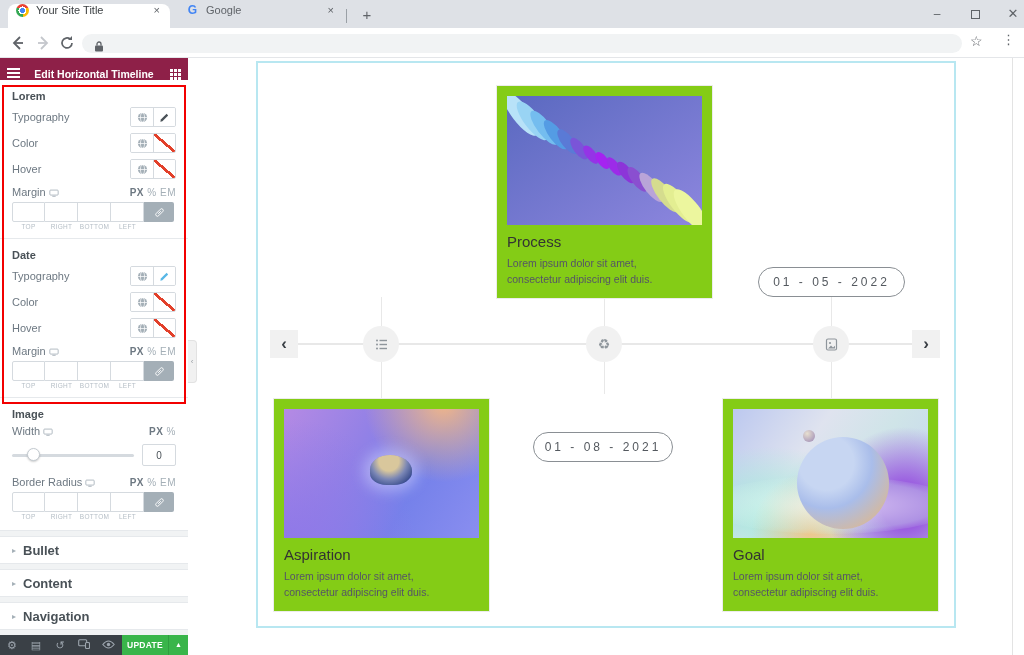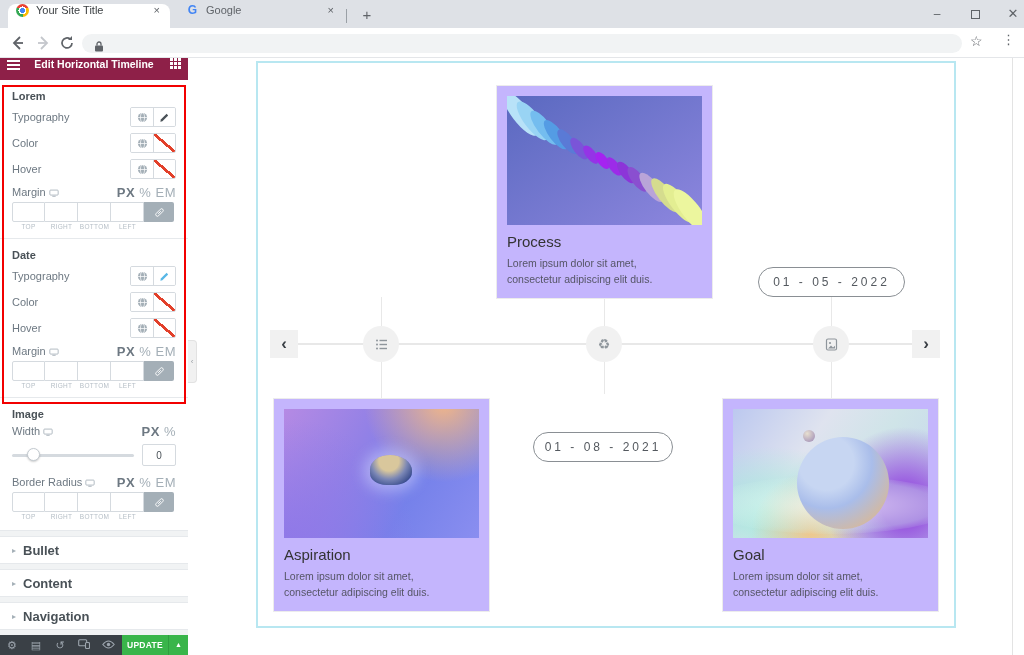--- a/index.html
+++ b/index.html
@@ -26,40 +26,40 @@
 
   .toolbar { position:absolute; left:0; top:28px; width:1024px; height:30px; background:#fff; border-bottom:1px solid #e4e6e9; }
   .navbtn { position:absolute; top:5px; width:20px; height:20px; }
   .addrbar { position:absolute; left:82px; top:6px; width:880px; height:19px; background:#f1f3f4; border-radius:10px; }
   .lock { position:absolute; left:12px; top:4px; }
   .star { position:absolute; left:970px; top:5px; font-size:14px; color:#5f6368; }
   .kebab { position:absolute; left:1002px; top:4px; font-size:13px; color:#5f6368; letter-spacing:0; }
 
   
   .panel { position:absolute; left:0; top:58px; width:188px; height:597px; background:#fff; }
-  .panel-header { position:absolute; left:0; top:0; width:188px; height:22px; background:#8e2048; display:flex; align-items:flex-start; color:#fff; }
+  .panel-header { position:absolute; left:0; top:0; width:188px; height:22px; background:#8e2048; display:flex; align-items:flex-end; color:#fff; }
   .ph-burger { width:26px; text-align:center; }
   .ph-burger span { display:block; width:13px; height:2px; background:#fff; margin:2px auto; }
   .ph-title { flex:1; text-align:center; font-size:10.5px; font-weight:bold; }
   .ph-grid { width:26px; display:grid; grid-template-columns:repeat(3,3px); gap:1px; justify-content:center; }
   .ph-grid i { width:3px; height:3px; background:#fff; }
 
   .panel-body { position:absolute; left:0; top:22px; width:188px; height:555px; background:#fff; font-size:11px; color:#6d7882; }
   .red-outline { position:absolute; left:2px; top:5px; width:184px; height:319px; border:2px solid #f20000; pointer-events:none; z-index:5; }
   .sect-title { font-weight:bold; color:#495157; font-size:11px; padding:10px 12px 2px; }
   .ctl-row { display:flex; align-items:center; justify-content:space-between; padding:5px 12px; height:26px; }
   .ctl-label { color:#6d7882; }
   .btn-group { display:flex; border:1px solid #d5dadf; border-radius:2px; overflow:hidden; }
   .mini-btn { width:22px; height:18px; display:flex; align-items:center; justify-content:center; background:#fff; }
   .mini-btn + .mini-btn { border-left:1px solid #d5dadf; }
   .pencil-dark { color:#495157; }
   .pencil-blue { color:#58b7e6; }
   .swatch-slash { width:100%; height:100%;
       background:linear-gradient(to top right, #fff 45%, #e2402a 45% 55%, #fff 55%); }
-  .units { font-size:13px; color:#a4afb7; letter-spacing:0.5px; }
+  .units { font-size:10px; color:#a4afb7; letter-spacing:0.5px; }
   .units b { color:#6d7882; font-weight:bold; }
   .dim-row { display:flex; padding:0 12px; height:20px; }
   .dim-row input { width:33px; height:20px; border:1px solid #d5dadf; border-left:none; font-size:10px; text-align:center; color:#495157; background:#fff; }
   .dim-row input:first-child { border-left:1px solid #d5dadf; border-radius:2px 0 0 2px; }
   .link-btn { width:30px; height:20px; background:#a4afb7; border-radius:0 2px 2px 0; display:flex; align-items:center; justify-content:center; }
   .dim-labels { display:flex; padding:1px 12px 4px; }
   .dim-labels span { width:33px; text-align:center; font-size:6.5px; color:#b5bec6; letter-spacing:.3px; }
   .sep { border-bottom:1px solid #e6e9ec; margin:4px 0 0; }
   .slider-row { display:flex; align-items:center; gap:8px; padding:4px 12px 6px; }
   .slider { position:relative; flex:1; height:14px; }
@@ -76,21 +76,21 @@
   .update-btn { margin-left:auto; width:46px; height:20px; background:#39b54a; color:#fff; font-size:8.5px; font-weight:bold; text-align:center; line-height:20px; letter-spacing:.3px; }
   .update-caret { width:20px; height:20px; background:#39b54a; border-left:1px solid #2f9e3f; color:#fff; font-size:7px; text-align:center; line-height:20px; }
 
   .collapse-tab { position:absolute; left:188px; top:340px; width:9px; height:43px; background:#f1f1f1; border:1px solid #e2e2e2; border-left:none; border-radius:0 4px 4px 0; font-size:8px; color:#9aa0a6; display:flex; align-items:center; justify-content:center; z-index:6; }
 
   
   .canvas { position:absolute; left:188px; top:58px; width:836px; height:597px; background:#fff; }
   .page-edge { position:absolute; left:824px; top:0; width:1px; height:597px; background:#e3e3e3; }
   .section-outline { position:absolute; left:68px; top:3px; width:700px; height:567px; border:2px solid #b8e7f1; }
 
-  .card { position:absolute; width:217px; background:#c4b5fd; border:1px solid #ececec; padding:10px; }
+  .card { position:absolute; width:217px; background:#84cc16; border:1px solid #ececec; padding:10px; }
   .card .img { width:100%; height:129px; position:relative; overflow:hidden; }
   .card .c-title { font-size:15px; color:#333; font-weight:500; margin-top:8px; }
   .card .c-desc { font-size:10.5px; color:#556; line-height:1.55; margin-top:5px; width:180px; }
 
   .card-process { left:308px; top:27px; }
   .card-aspiration { left:85px; top:340px; }
   .card-goal { left:534px; top:340px; }
 
   .img-aspiration { background:
       radial-gradient(circle at 82% -5%, rgba(248,185,130,.95), rgba(248,185,130,0) 38%),

